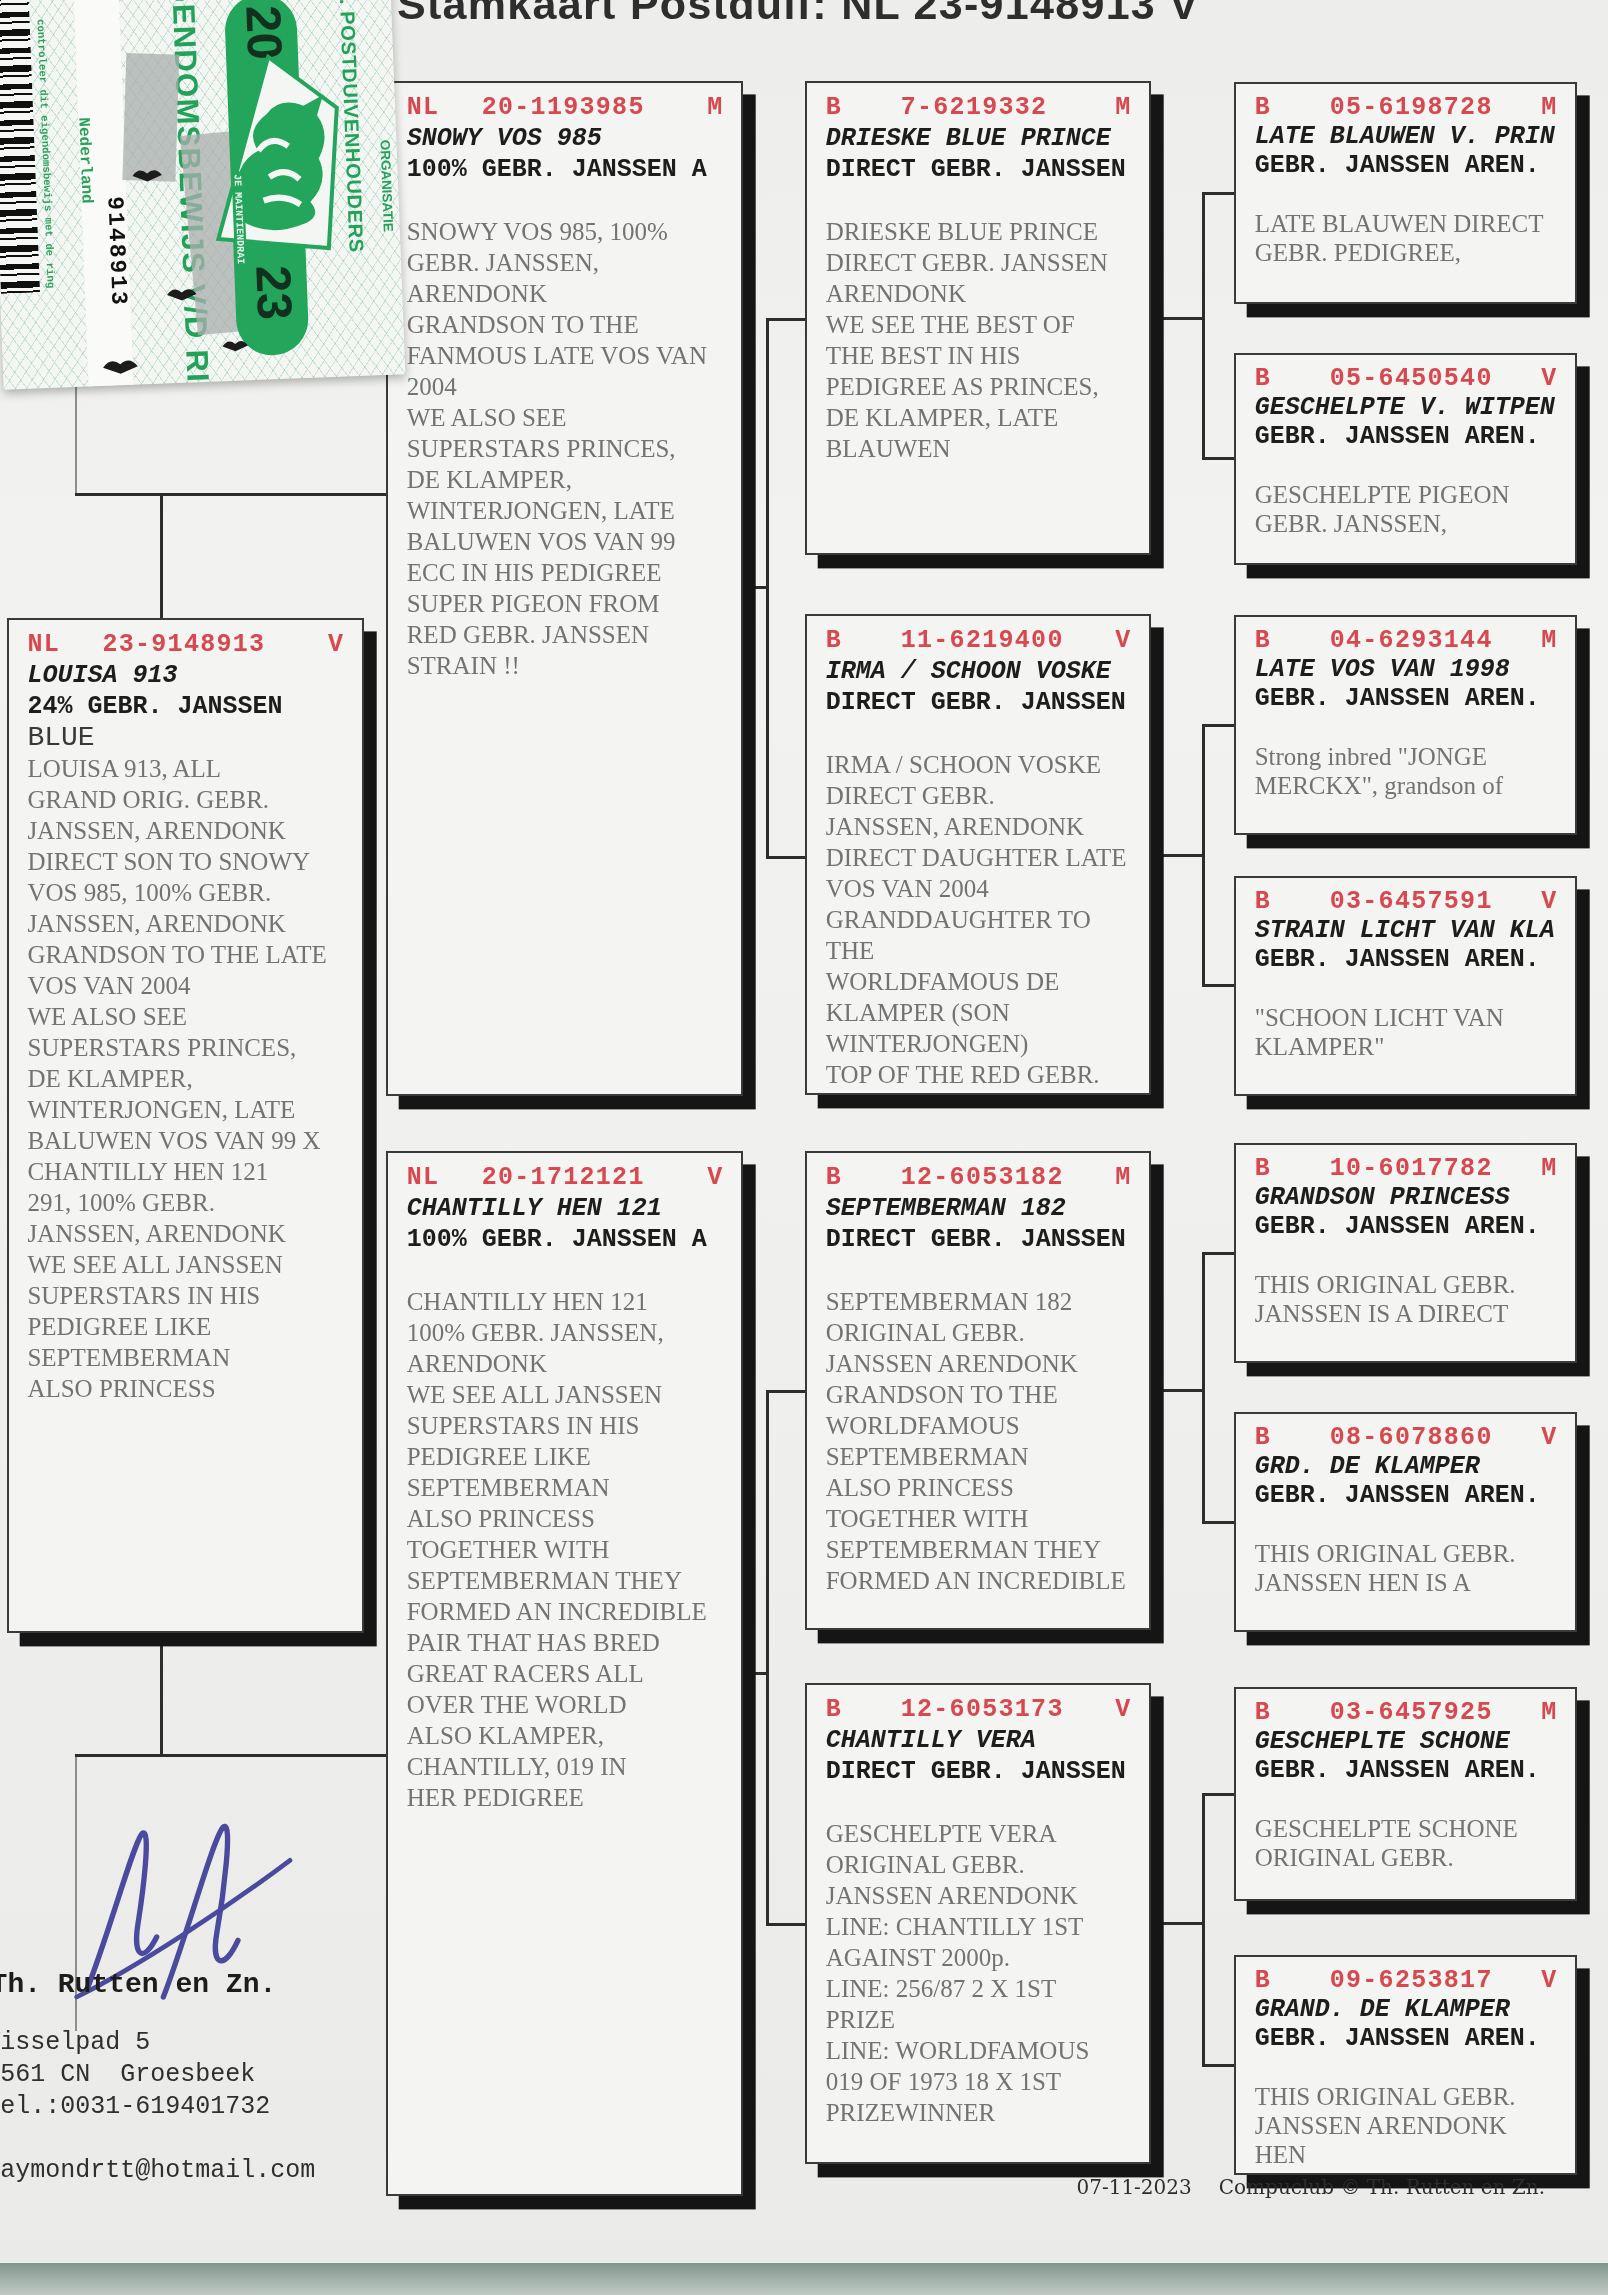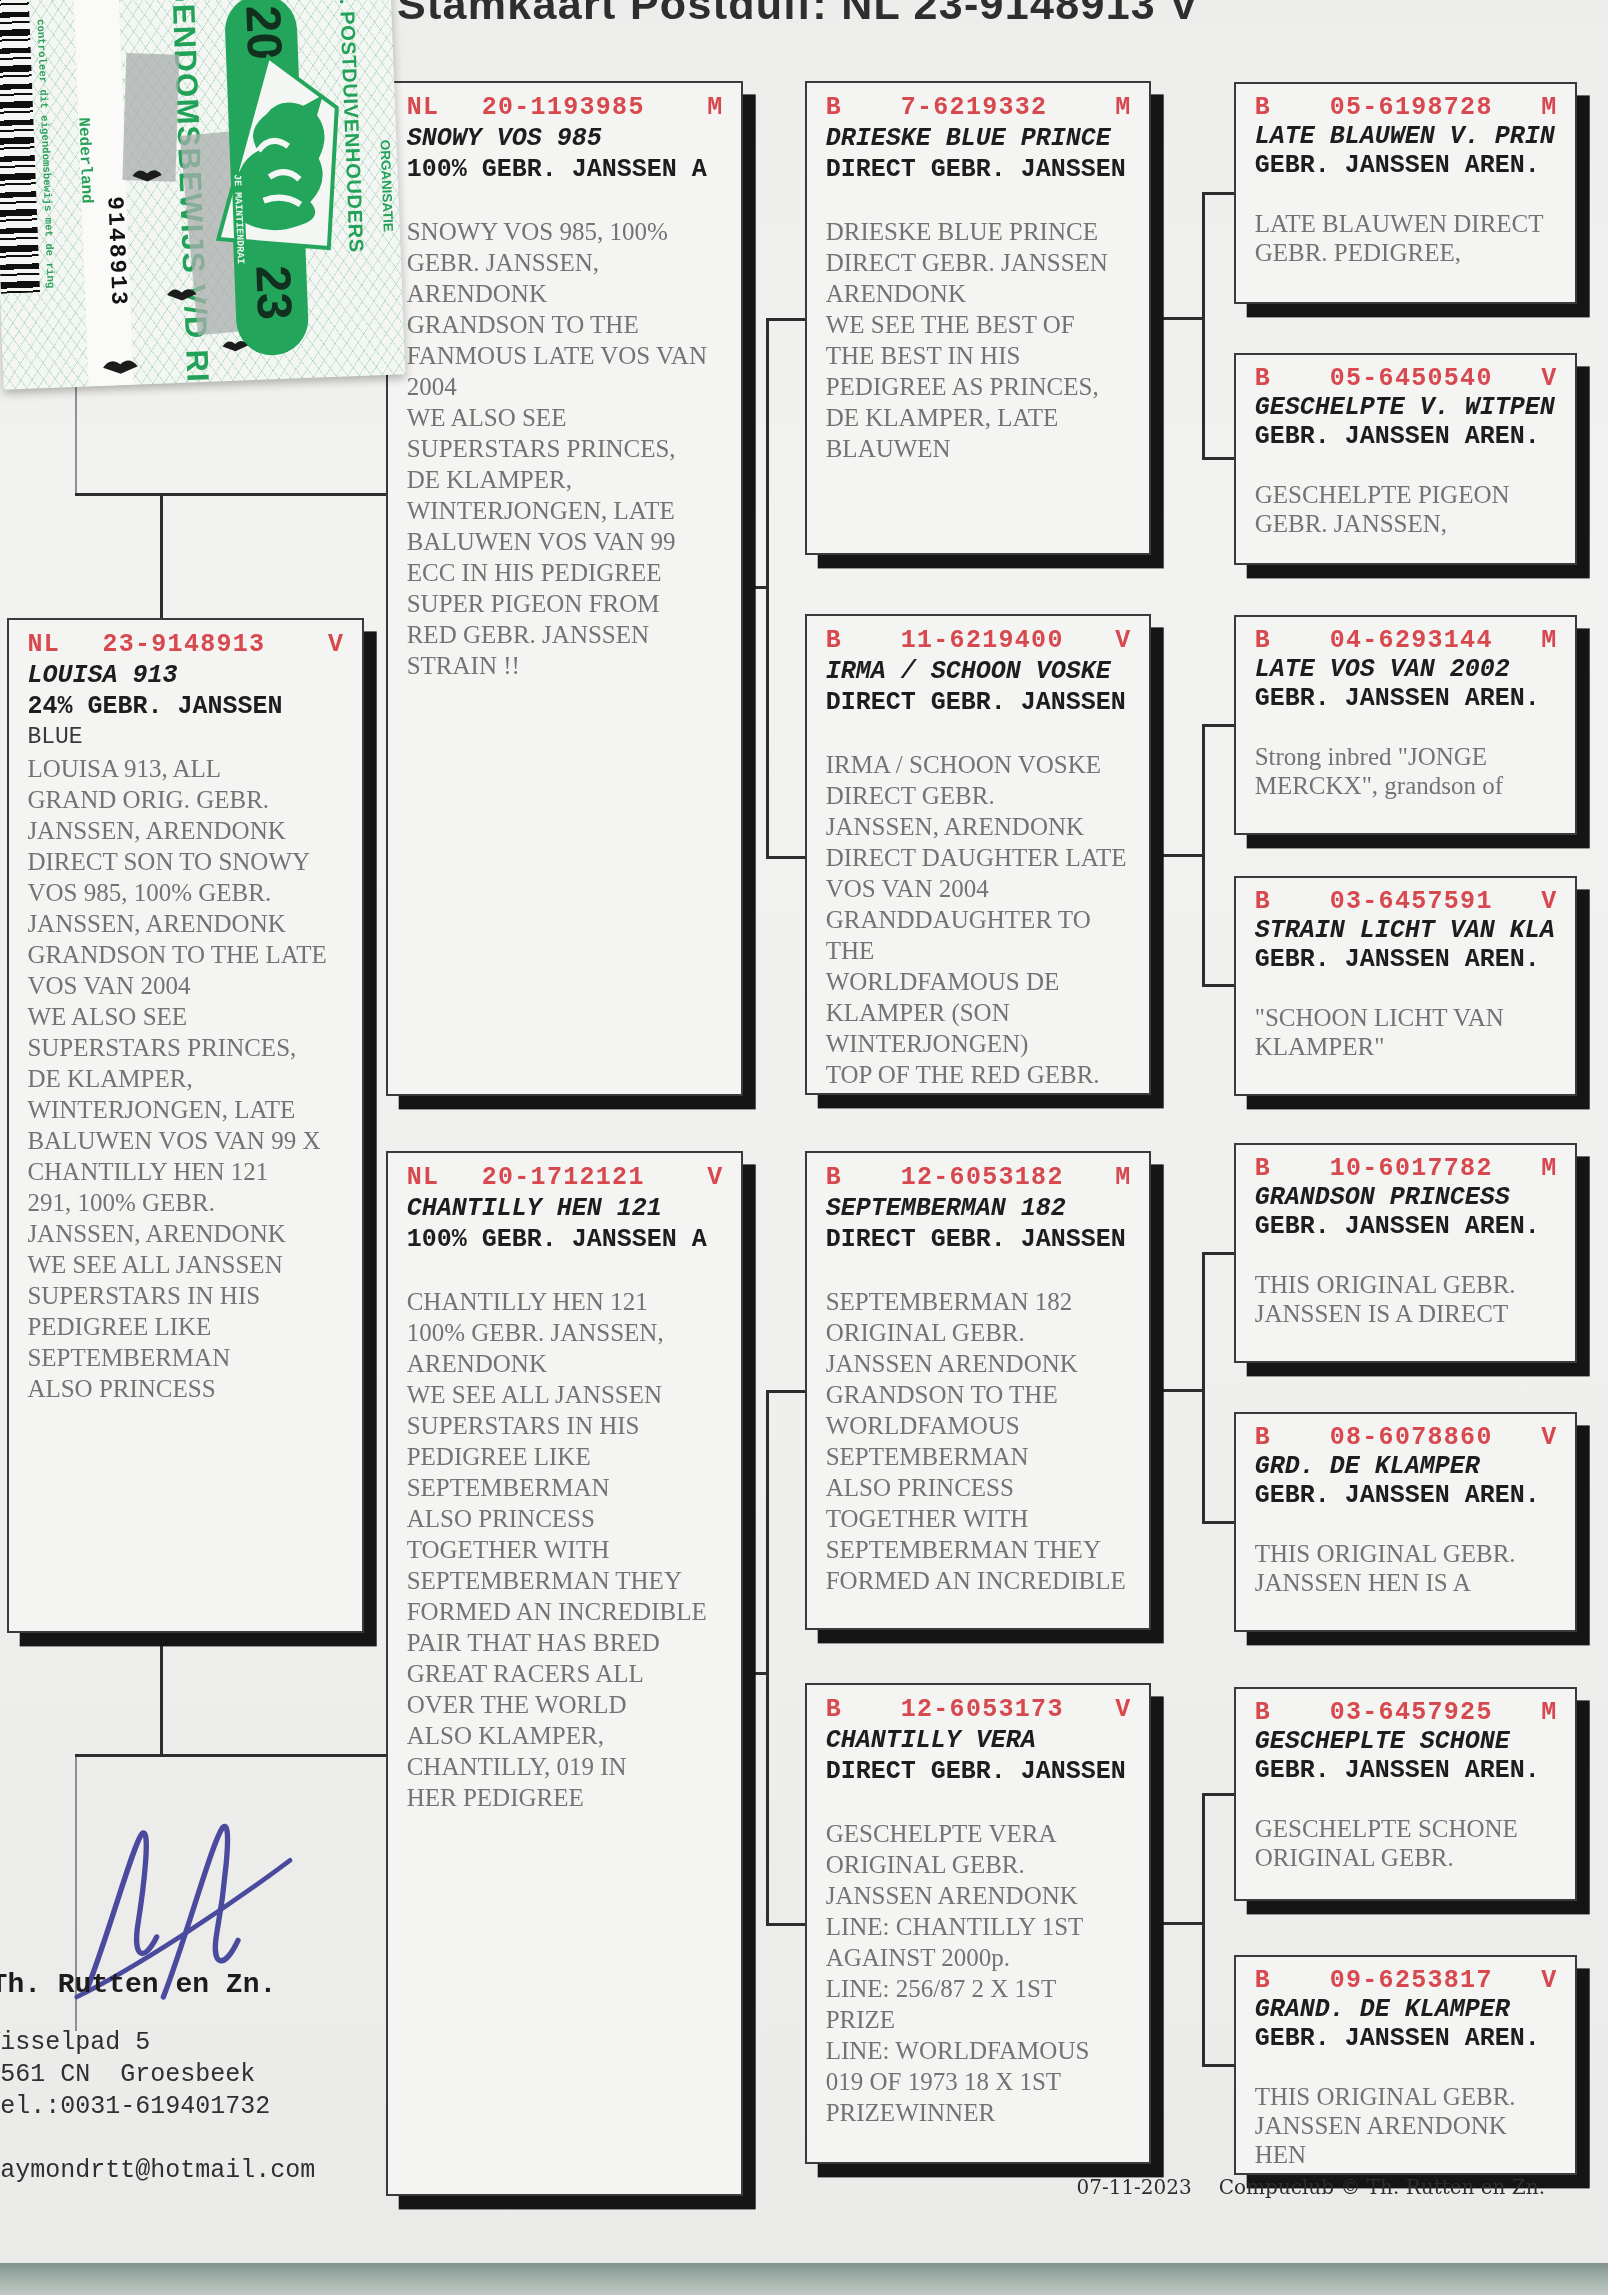--- a/index.html
+++ b/index.html
@@ -22,21 +22,21 @@
     background:#f4f4f2; border:2px solid #3a3a3a;
     box-shadow:12.7px 13.4px 0 #151515;
     padding:9.4px 17.4px 6.7px 18.7px; overflow:hidden;
   }
   .ring{display:flex; align-items:baseline; font-weight:bold; color:#d7494f; font-size:25px; line-height:31px; letter-spacing:1.3px;}
   .ring .rc{width:75px;}
   .ring .rn{flex:1;}
   .ring .rs{width:28px; text-align:right;}
   .bname{font-weight:bold; font-style:italic; font-size:25px; line-height:31px; color:#1d1d1d; white-space:pre;}
   .bsub{font-weight:bold; font-size:25px; line-height:31px; color:#1d1d1d; white-space:pre;}
-  .bnote{font-size:23px; line-height:31px; white-space:pre;}
+  .bnote{font-size:28px; line-height:31px; white-space:pre;}
   .bbody{font-size:25px; line-height:31px; white-space:pre-line; margin-top:31px; color:#737373;font-family:Liberation Serif, serif;}
   .no-gap .bbody{margin-top:0;}
   .gp .ring,.gp .bname,.gp .bsub{line-height:29px;}
   .gp .bbody{line-height:29px; margin-top:29px;}
   
   .b-louisa{left:6.7px;  top:618px;  width:357px; height:1015px;}
   .b-snowy{left:386px;  top:81px;  width:357px; height:1015px;}
   .b-chant{left:386px;  top:1151px; width:357px; height:1045px;}
   .b-drieske{left:805px;top:81px; width:346px; height:474px;}
   .b-irma{left:805px;  top:614px;  width:346px; height:481px;}
@@ -333,21 +333,21 @@
     <div class="bbody">GESCHELPTE PIGEON
 GEBR. JANSSEN,</div>
   </div>
 
   <div class="pbox gp b-gp3">
     <div class="ring">
       <span class="rc">B</span>
       <span class="rn">04-6293144</span>
       <span class="rs">M</span>
     </div>
-    <div class="bname">LATE VOS VAN 2002</div>
+    <div class="bname">LATE VOS VAN 1998</div>
     <div class="bsub">GEBR. JANSSEN AREN.</div>
     <div class="bbody">Strong inbred "JONGE
 MERCKX", grandson of</div>
   </div>
 
   <div class="pbox gp b-gp4">
     <div class="ring">
       <span class="rc">B</span>
       <span class="rn">03-6457591</span>
       <span class="rs">V</span>

